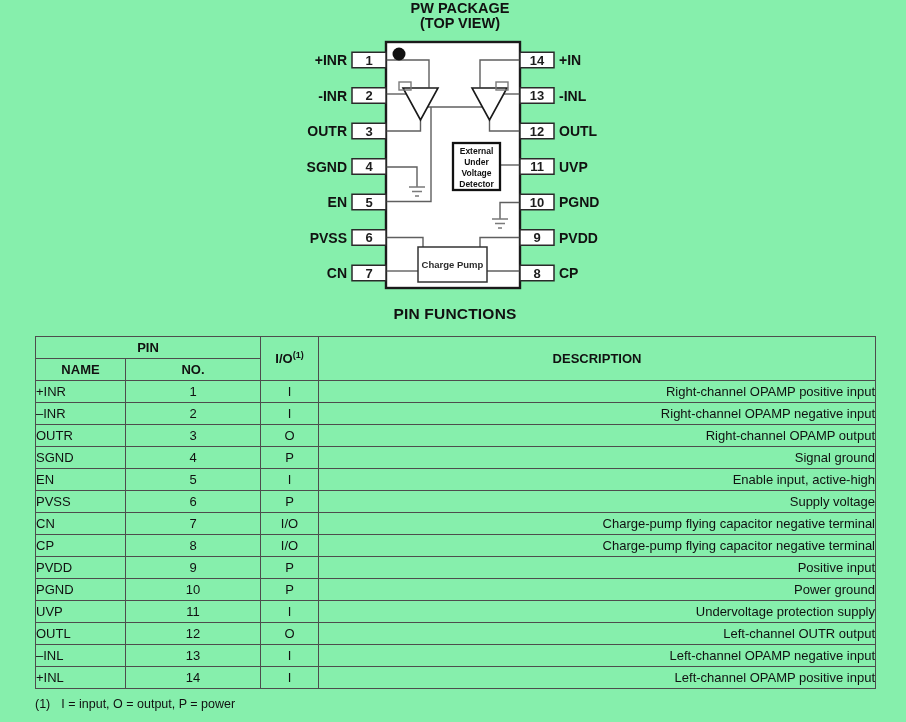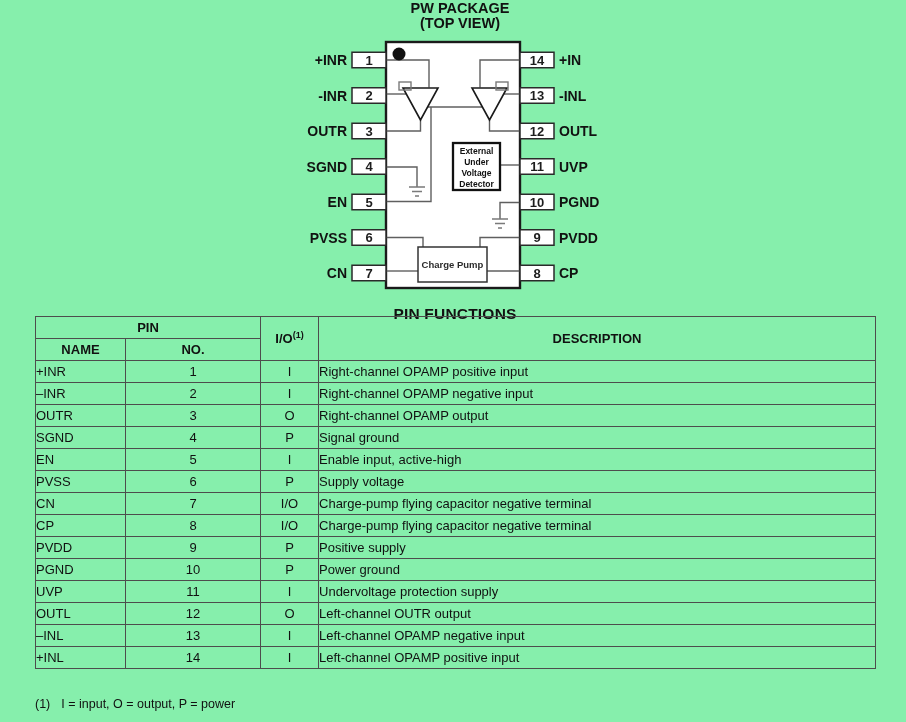--- a/index.html
+++ b/index.html
@@ -19,31 +19,31 @@
   .uvd-box{fill:#ffffff;stroke:#111111;stroke-width:2.3;}
   .cp-box{fill:#ffffff;stroke:#333333;stroke-width:1.5;}
   .dg-title{font-size:14.5px;font-weight:bold;text-anchor:middle;fill:#111111;}
   .pin-label{font-size:14px;font-weight:bold;fill:#111111;}
   .pin-no{font-size:13px;font-weight:bold;fill:#1d1d1d;text-anchor:middle;}
   .uvd-t{font-size:8.5px;font-weight:bold;text-anchor:middle;fill:#111111;}
   .cp-t{font-size:9.5px;font-weight:bold;text-anchor:middle;fill:#2b2b2b;}
   
   .tbl-title{position:absolute;left:35px;top:305px;width:840px;margin:0;
     text-align:center;font-size:15.5px;font-weight:bold;letter-spacing:0.2px;}
-  table.pinfn{position:absolute;left:35px;top:316px;width:840px;
+  table.pinfn{position:absolute;left:35px;top:336px;width:840px;
     border-collapse:collapse;table-layout:fixed;}
   table.pinfn th,table.pinfn td{
     border:1px solid #4d4d4d;font-size:13px;height:21px;padding:0;
     white-space:nowrap;overflow:hidden;vertical-align:middle;}
   table.pinfn th{font-weight:bold;text-align:center;}
   table.pinfn td{line-height:21px;}
   td.c-name{text-align:left;padding-left:6px;}
   td.c-no{text-align:center;}
   td.c-io{text-align:center;}
-  td.c-desc{text-align:left;padding-left:7px;}
+  td.c-desc{text-align:right;padding-left:7px;}
   th sup{font-size:9px;vertical-align:super;line-height:0;}
   
   .footnote{position:absolute;left:35px;top:697px;font-size:12.5px;color:#111111;}
   .fn-marker{margin-right:11px;}
 </style>
 </head>
 <body>
 
 <div class="page">
 
@@ -207,21 +207,21 @@
         <tr>
           <td class="c-name">CP</td>
           <td class="c-no">8</td>
           <td class="c-io">I/O</td>
           <td class="c-desc">Charge-pump flying capacitor negative terminal</td>
         </tr>
         <tr>
           <td class="c-name">PVDD</td>
           <td class="c-no">9</td>
           <td class="c-io">P</td>
-          <td class="c-desc">Positive supply</td>
+          <td class="c-desc">Positive input</td>
         </tr>
         <tr>
           <td class="c-name">PGND</td>
           <td class="c-no">10</td>
           <td class="c-io">P</td>
           <td class="c-desc">Power ground</td>
         </tr>
         <tr>
           <td class="c-name">UVP</td>
           <td class="c-no">11</td>

